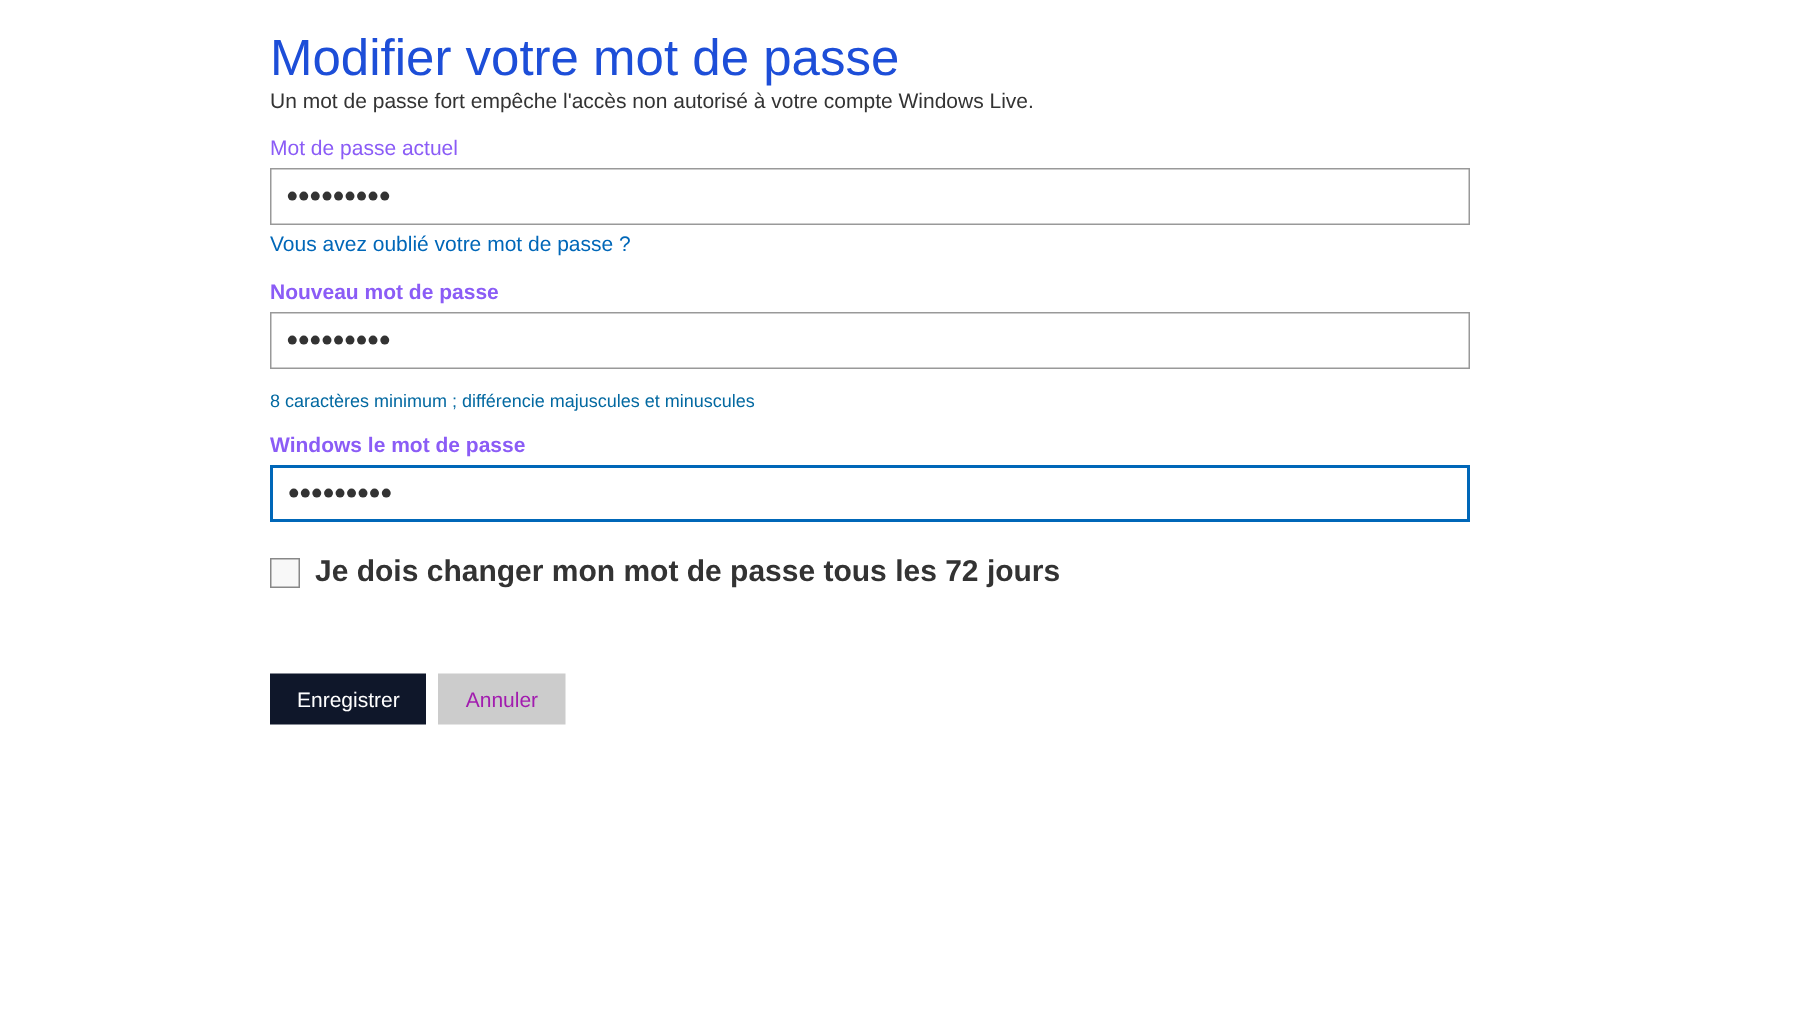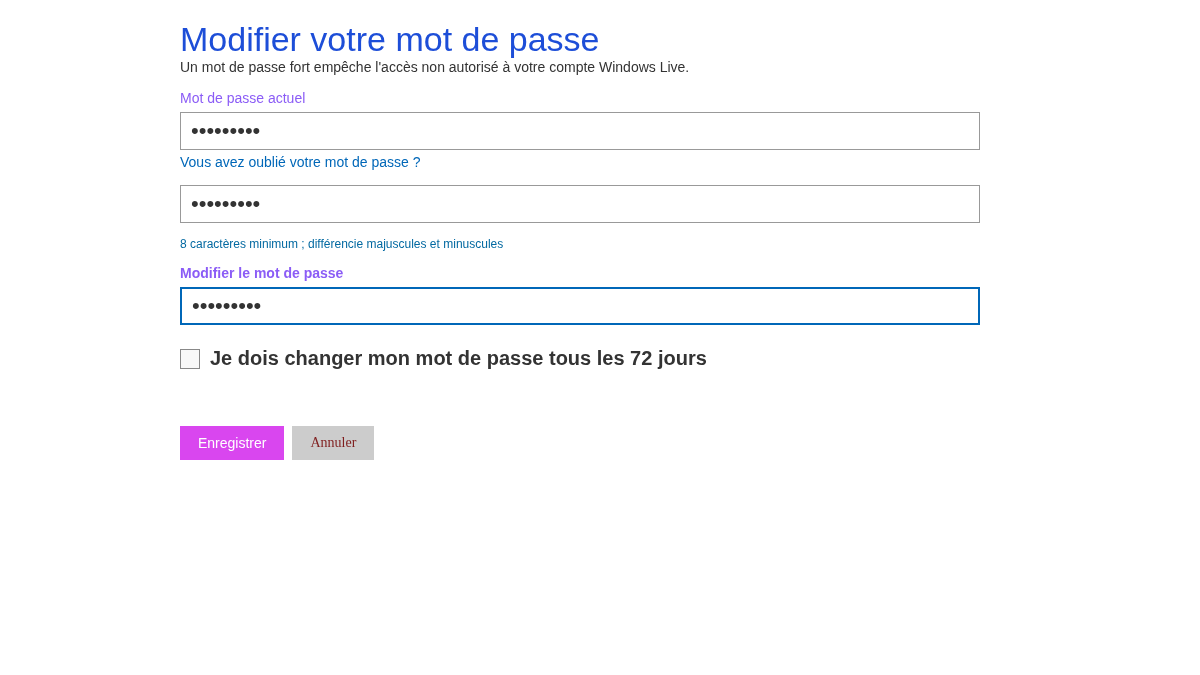--- a/index.html
+++ b/index.html
@@ -89,51 +89,51 @@
     }
     .btn {
       height: 34px;
       border: none;
       font-size: 14px;
       font-family: inherit;
       cursor: pointer;
       padding: 0 18px;
     }
     .btn-primary {
-      background: #d946ef;
+      background: #0f172a;
       color: #fff;
       text-align: center;
     }
     .btn-secondary {
       background: #ccc;
-      color: #7f1d1d;
-      font-family: Liberation Serif, serif;
+      color: #a21caf;
     }
   </style>
 </head>
 <body>
 
 <h1>Modifier votre mot de passe</h1>
 
 <p class="description">Un mot de passe fort empêche l'accès non autorisé à votre compte Windows Live.</p>
 
 <div class="form-group">
   <label class="field-label">Mot de passe actuel</label>
   <input type="text" class="password-input" value="•••••••••" style="">
   <a class="forgot-link">Vous avez oublié votre mot de passe ?</a>
 </div>
 
 <div class="form-group">
+  <label class="field-label bold">Nouveau mot de passe</label>
   <input type="text" class="password-input" value="•••••••••" style="">
 </div>
 
 <p class="hint">8 caractères minimum ; différencie majuscules et minuscules</p>
 
 <div class="form-group">
-  <label class="field-label bold">Modifier le mot de passe</label>
+  <label class="field-label bold">Windows le mot de passe</label>
   <input type="text" class="password-input focused" value="•••••••••" style="">
 </div>
 
 <div class="checkbox-row">
   <div class="checkbox"></div>
   <span class="checkbox-label">Je dois changer mon mot de passe tous les 72 jours</span>
 </div>
 
 <div class="button-row">
   <button class="btn btn-primary">Enregistrer</button>

